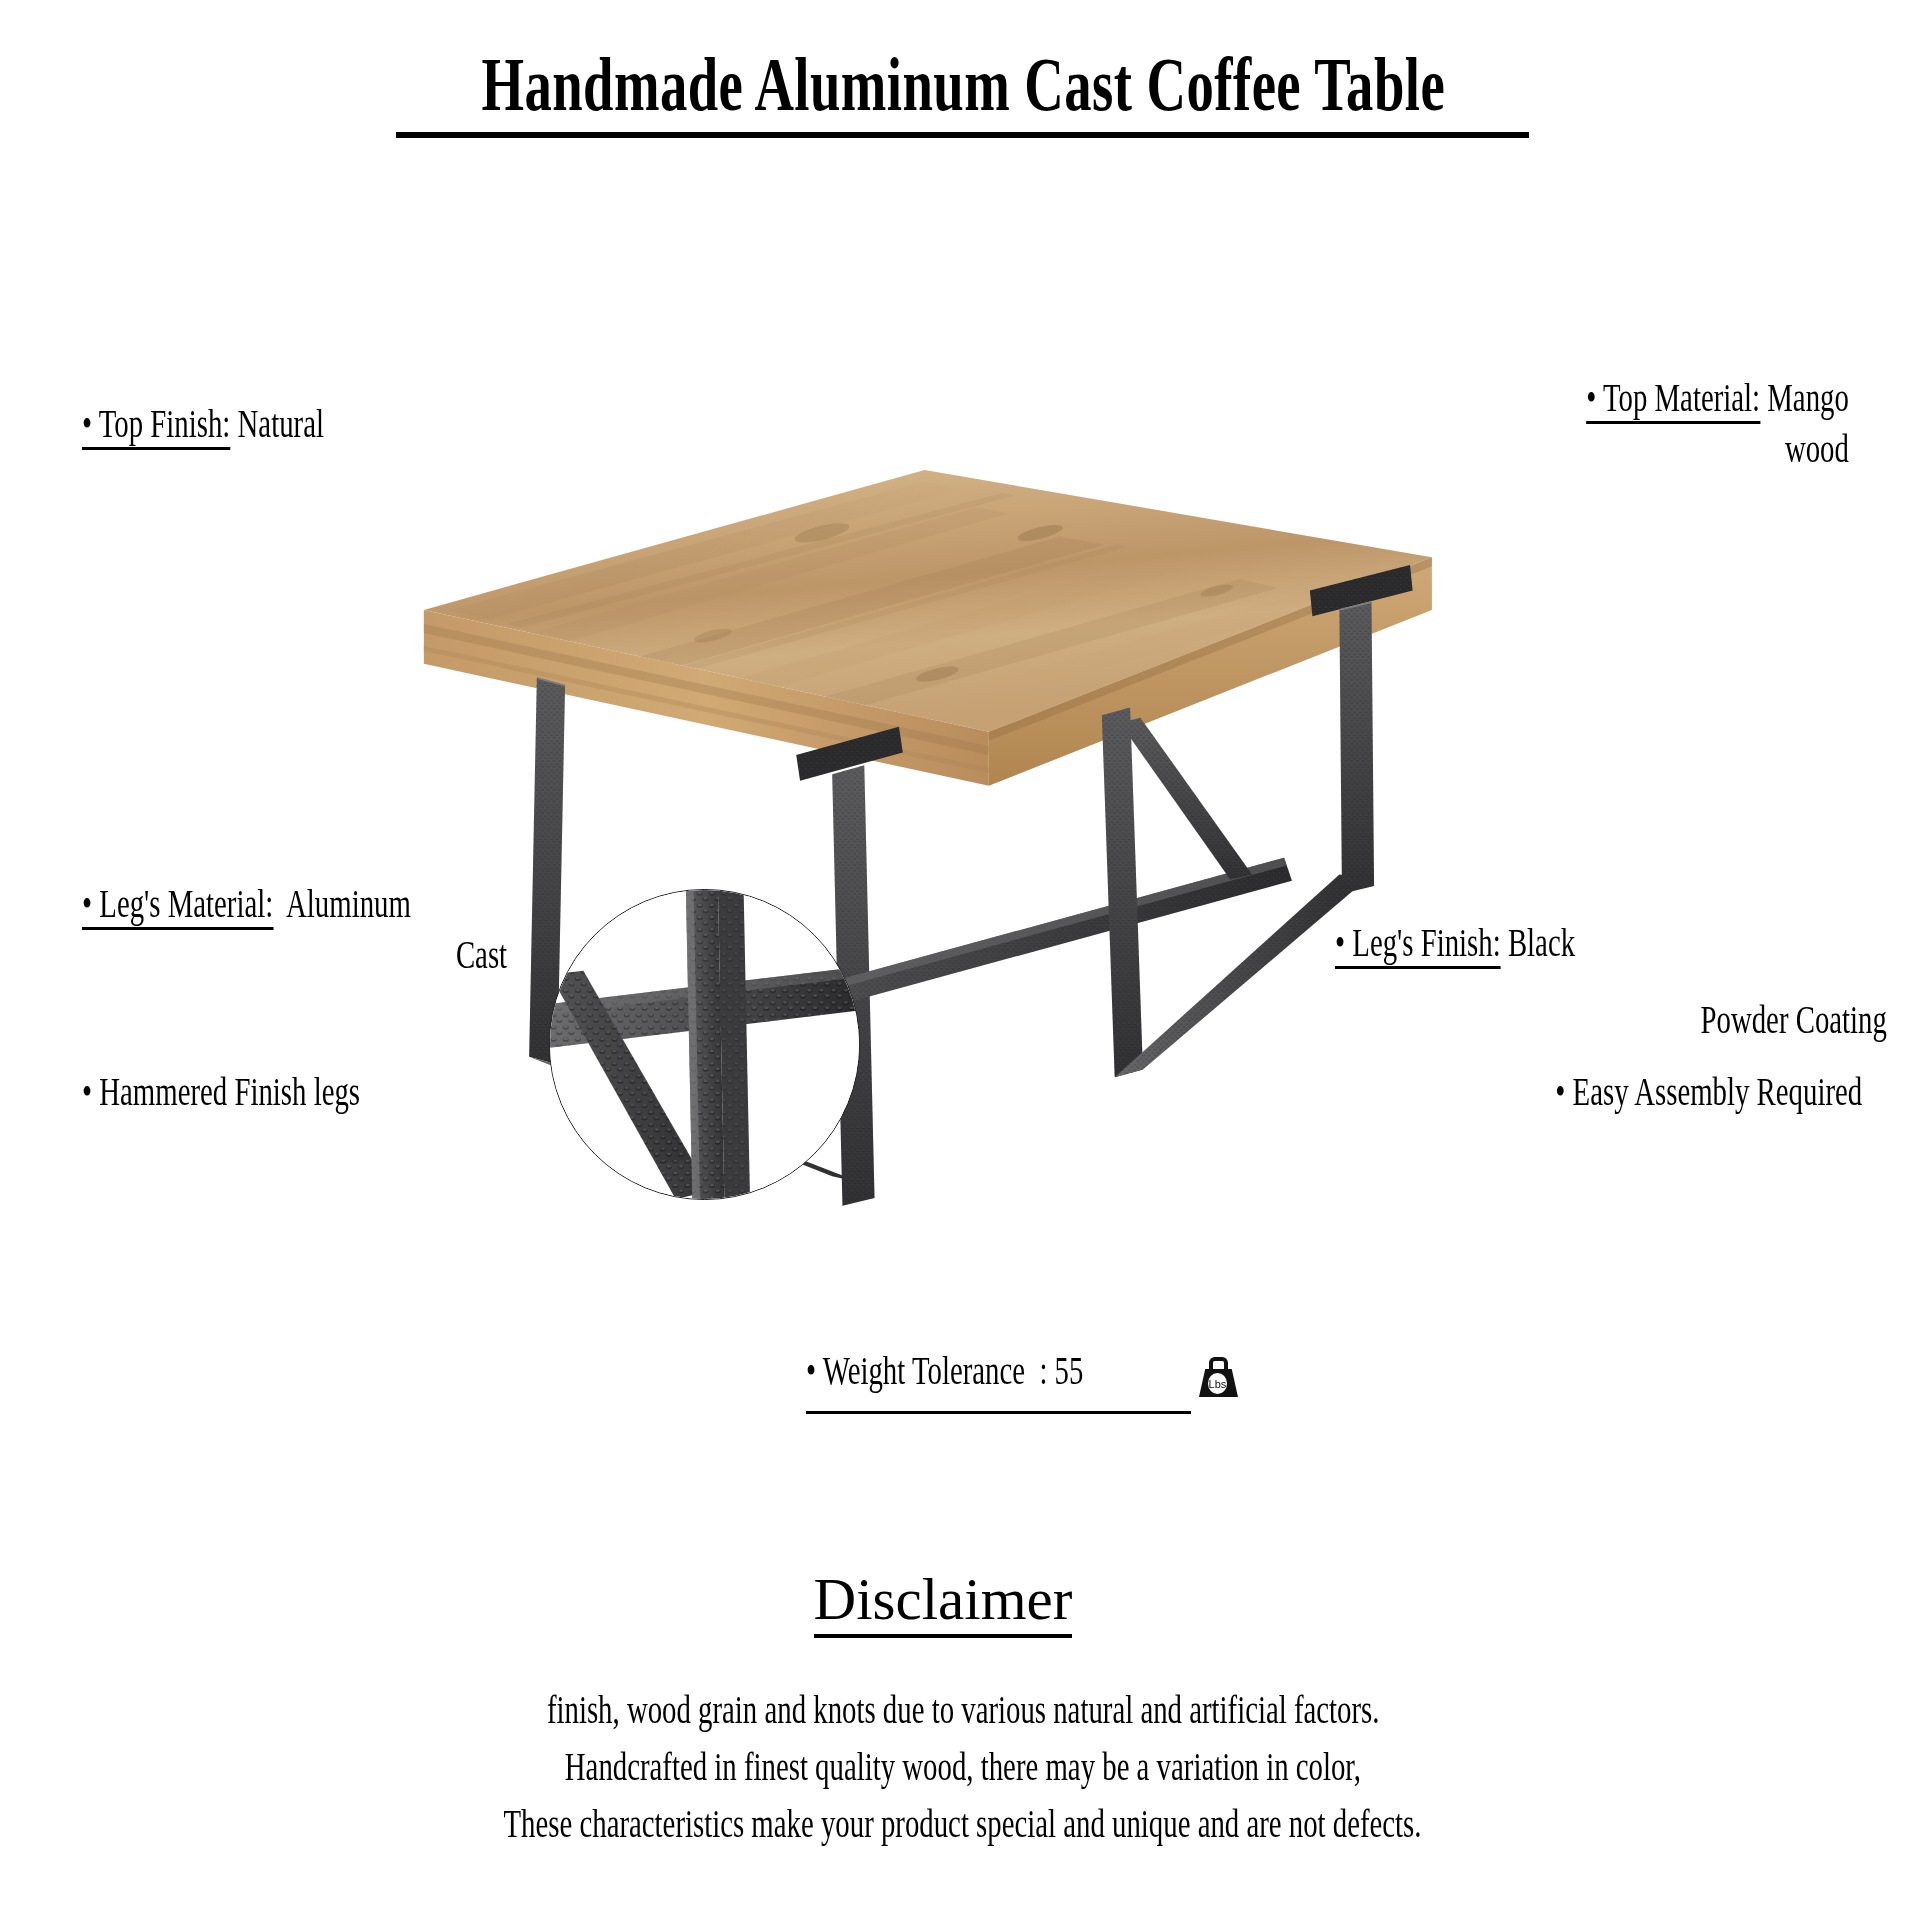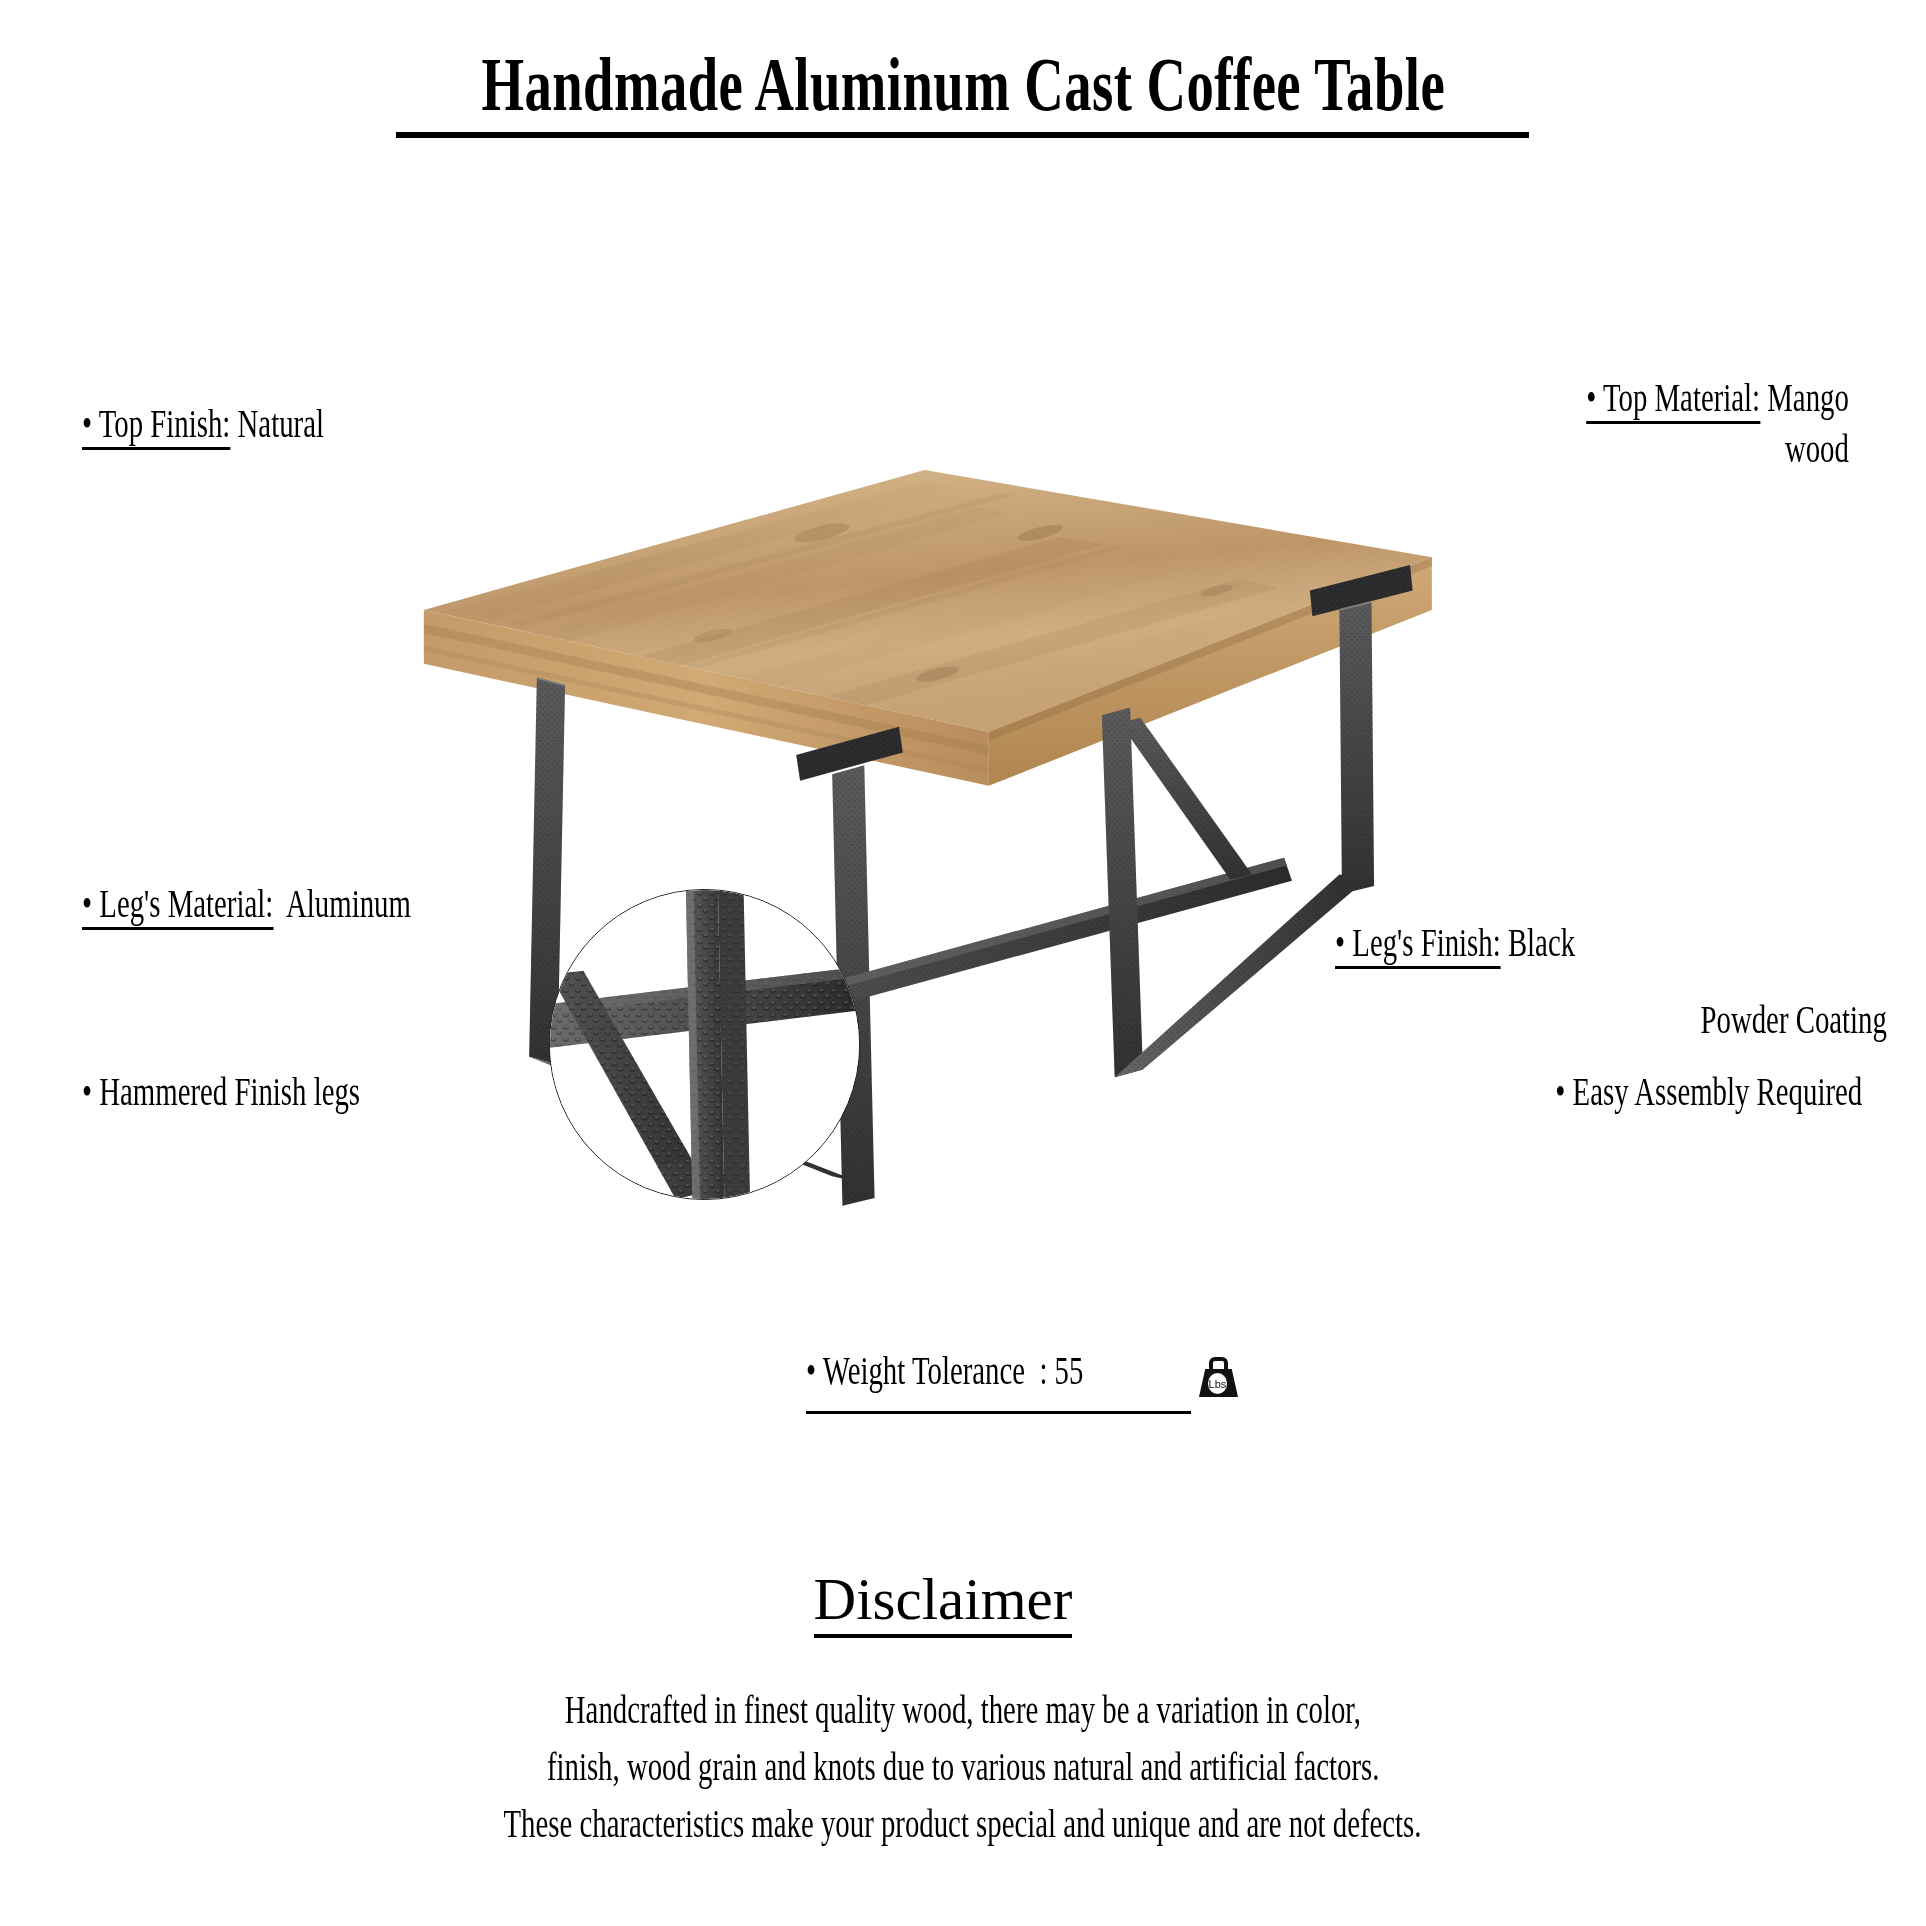--- a/index.html
+++ b/index.html
@@ -234,20 +234,21 @@
   <span class="cond"><span class="lbl-key">• Top Finish:</span><span> Natural</span></span>
 </div>
 
 <div class="label r-align" id="lbl-top-material">
   <div><span class="cond cond-r"><span class="lbl-key">• Top Material:</span><span> Mango</span></span></div>
   <div><span class="cond cond-r">wood</span></div>
 </div>
 
 <div class="label" id="lbl-leg-material">
   <div><span class="cond"><span class="lbl-key">• Leg's Material:</span><span>  Aluminum</span></span></div>
+  <div style="text-align:right;padding-right:95px;"><span class="cond cond-r">Cast</span></div>
 </div>
 
 <div class="label" id="lbl-leg-finish">
   <div><span class="cond"><span class="lbl-key">• Leg's Finish:</span><span> Black</span></span></div>
   <div style="text-align:right;margin-top:26px;"><span class="cond cond-r">Powder Coating</span></div>
 </div>
 
 <div class="label" id="lbl-hammered">
   <span class="cond">• Hammered Finish legs</span>
 </div>
@@ -262,17 +263,17 @@
     <span class="handle"></span>
     <span class="body"></span>
     <span class="disc">Lbs</span>
   </span>
 </div>
 
 <div id="disclaimer-block">
   <span id="disclaimer-title">Disclaimer</span>
 </div>
 <div id="disclaimer-body">
+  <div><span class="cond cond-c">finish, wood grain and knots due to various natural and artificial factors.</span></div>
   <div><span class="cond cond-c">Handcrafted in finest quality wood, there may be a variation in color,</span></div>
-  <div><span class="cond cond-c">finish, wood grain and knots due to various natural and artificial factors.</span></div>
   <div><span class="cond cond-c">These characteristics make your product special and unique and are not defects.</span></div>
 </div>
 
 
 </body></html>

